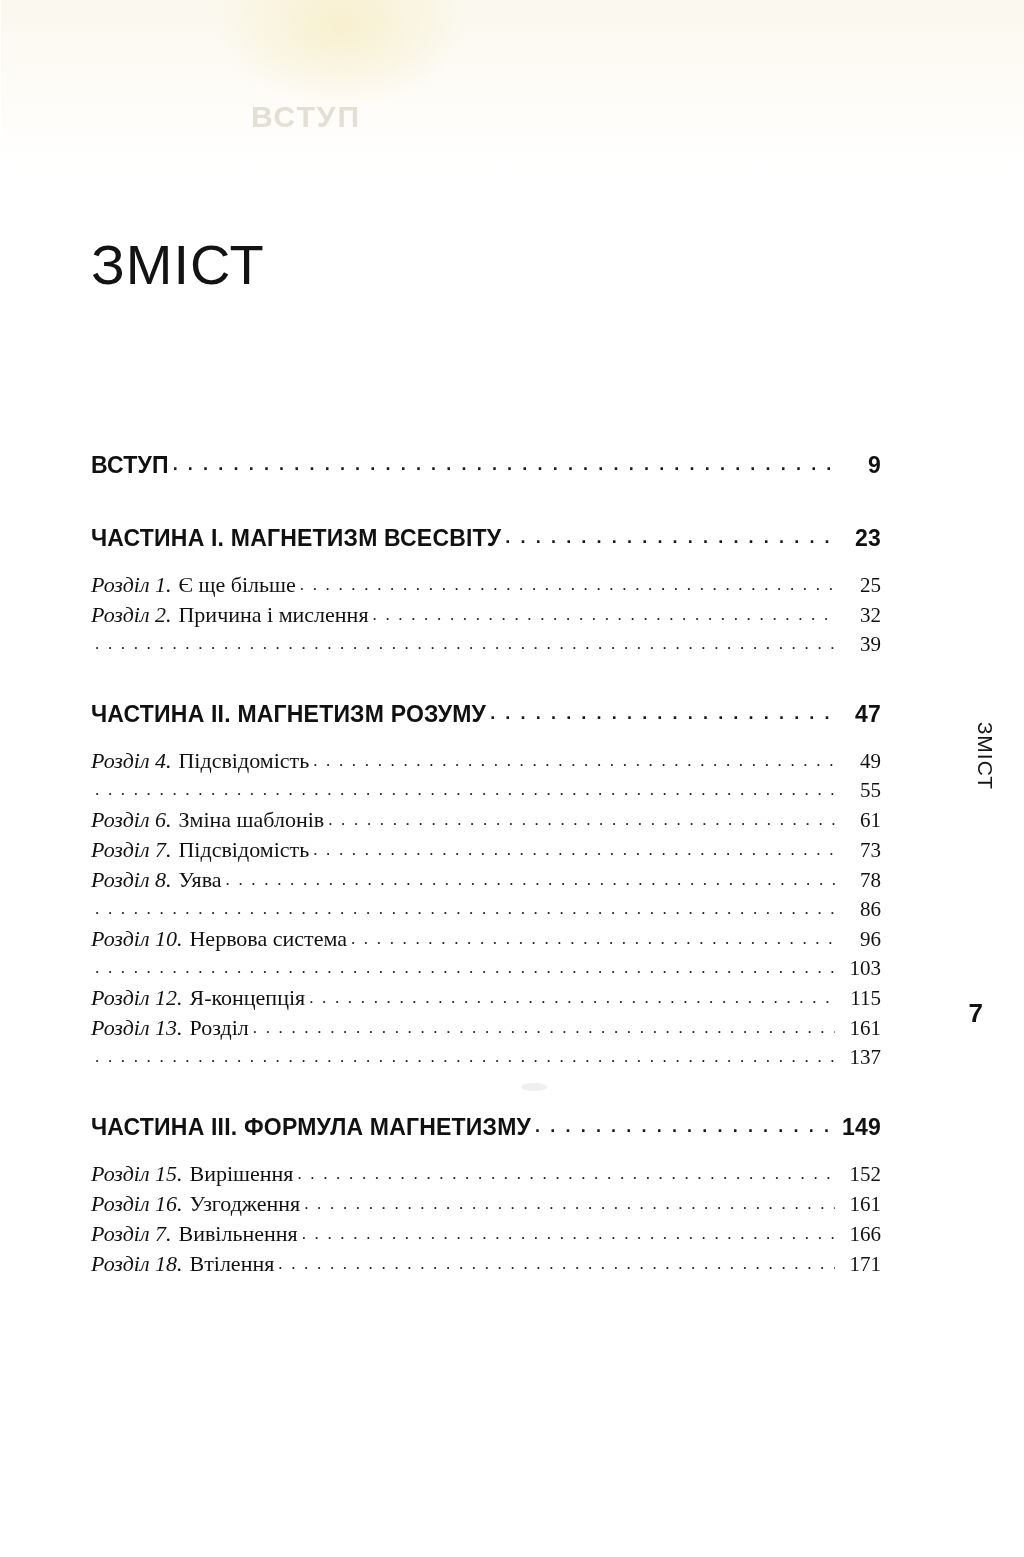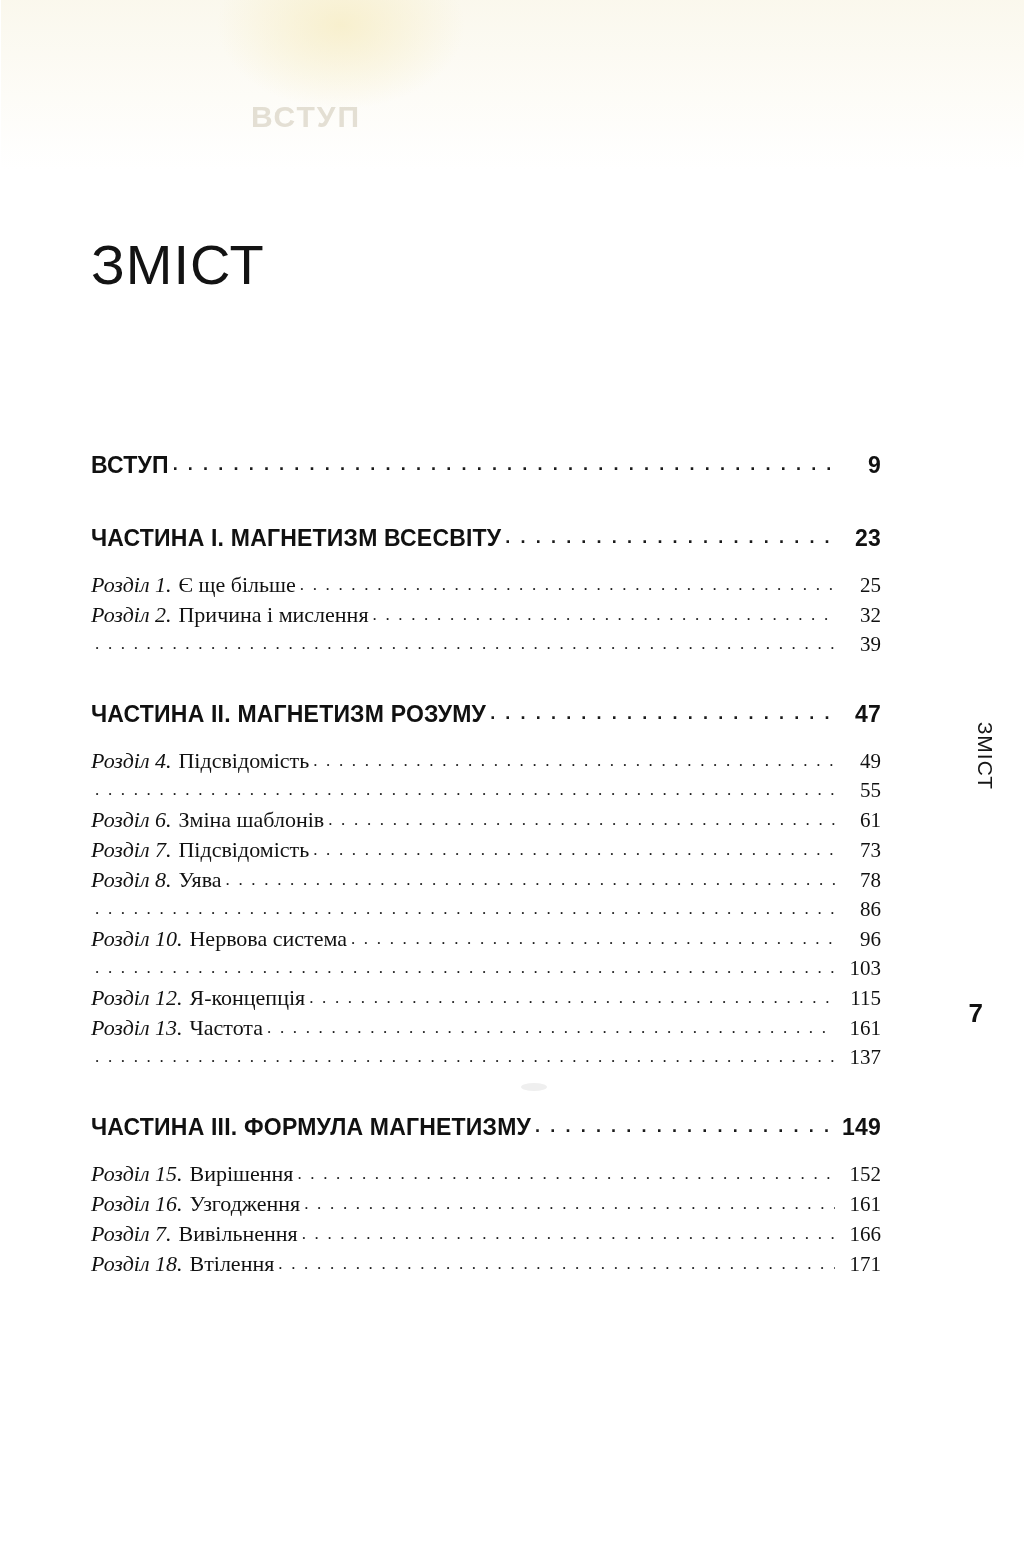--- a/index.html
+++ b/index.html
@@ -287,21 +287,21 @@
     <div class="entry chapter">
       <span class="label">
         <span class="chap-word">Розділ 12.</span><span>Я-концепція</span>
       </span>
       <span class="leader">. . . . . . . . . . . . . . . . . . . . . . . . . . . . . . . . . . . . . . . . . . . . . . . . . . . . . . . . . . . . . . . . . . . . . . . . . . . . . . . . . . . . . . . . . . . . . . . .</span>
       <span class="page-num">115</span>
     </div>
 
     <div class="entry chapter">
       <span class="label">
-        <span class="chap-word">Розділ 13.</span><span>Частота</span>
+        <span class="chap-word">Розділ 13.</span><span>Розділ</span>
       </span>
       <span class="leader">. . . . . . . . . . . . . . . . . . . . . . . . . . . . . . . . . . . . . . . . . . . . . . . . . . . . . . . . . . . . . . . . . . . . . . . . . . . . . . . . . . . . . . . . . . . . . . . .</span>
       <span class="page-num">161</span>
     </div>
 
     <div class="entry chapter">
       <span class="leader">. . . . . . . . . . . . . . . . . . . . . . . . . . . . . . . . . . . . . . . . . . . . . . . . . . . . . . . . . . . . . . . . . . . . . . . . . . . . . . . . . . . . . . . . . . . . . . . .</span>
       <span class="page-num">137</span>
     </div>
 

